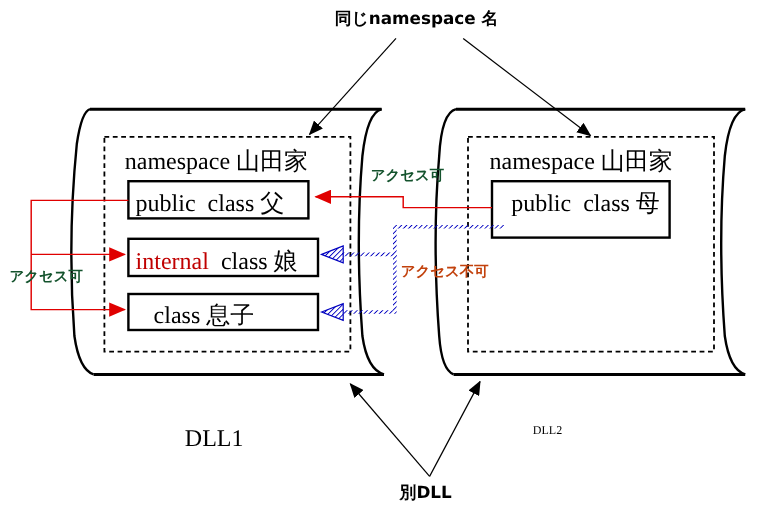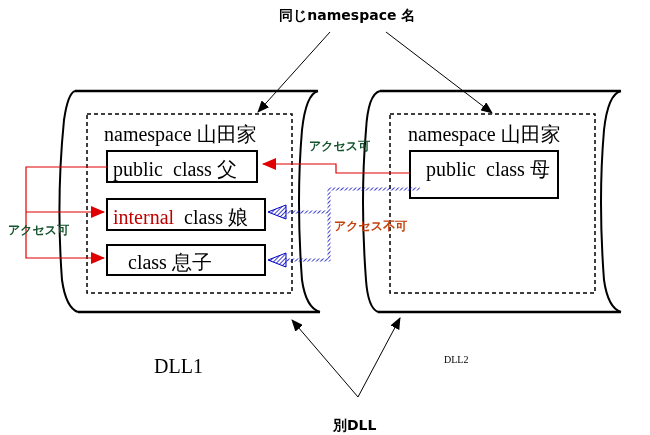--- a/index.html
+++ b/index.html
@@ -97,13 +97,13 @@
   <span>母</span>
 </div>
 
 <div class="t lbl-red" style="left:8px; top:222px;">アクセス可</div>
 <div class="t lbl-red" style="left:309px; top:138px;">アクセス可</div>
 <div class="t lbl-blue" style="left:334px; top:218px;">アクセス不可</div>
 
 <div class="t serif" style="left:154px; top:319px; font-size:20px;margin-top:36px;">DLL1</div>
 <div class="t serif" style="left:444px; top:319px; font-size:10px;margin-top:35px;">DLL2</div>
 
-<div class="t sans" style="left:333px; top:402px; font-size:14px;margin-top:15px;">別DLL</div>
+<div class="t sans" style="left:333px; top:402px; font-size:14px;">別DLL</div>
 
 </body></html>

